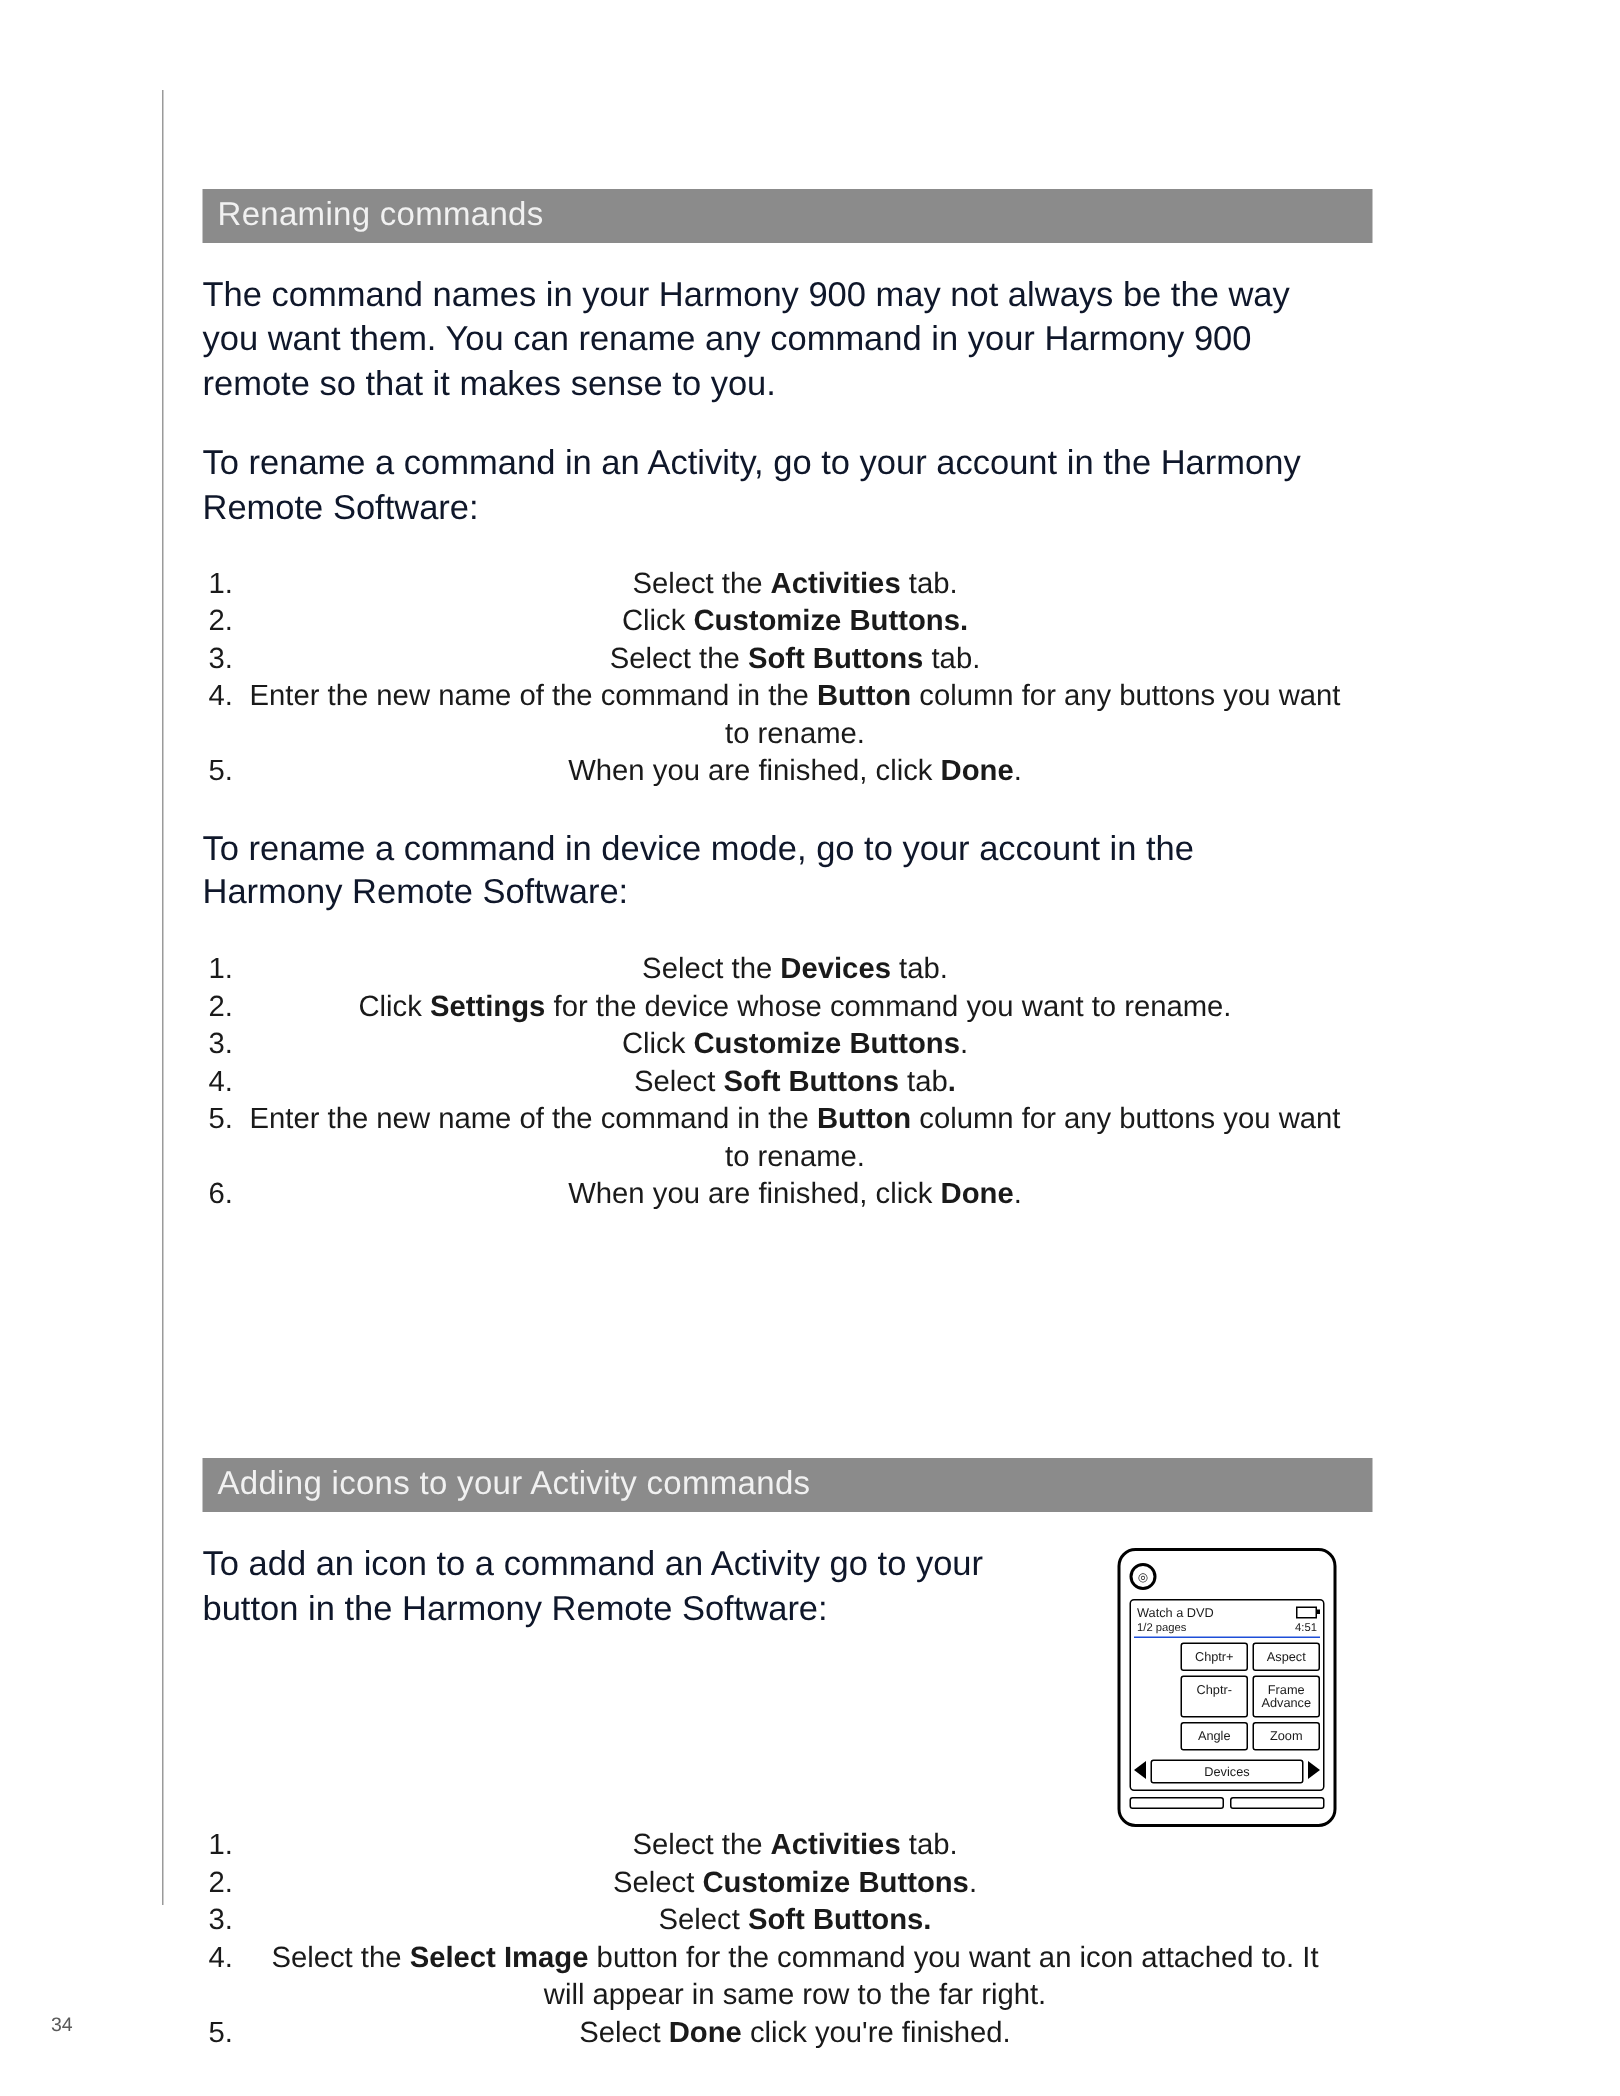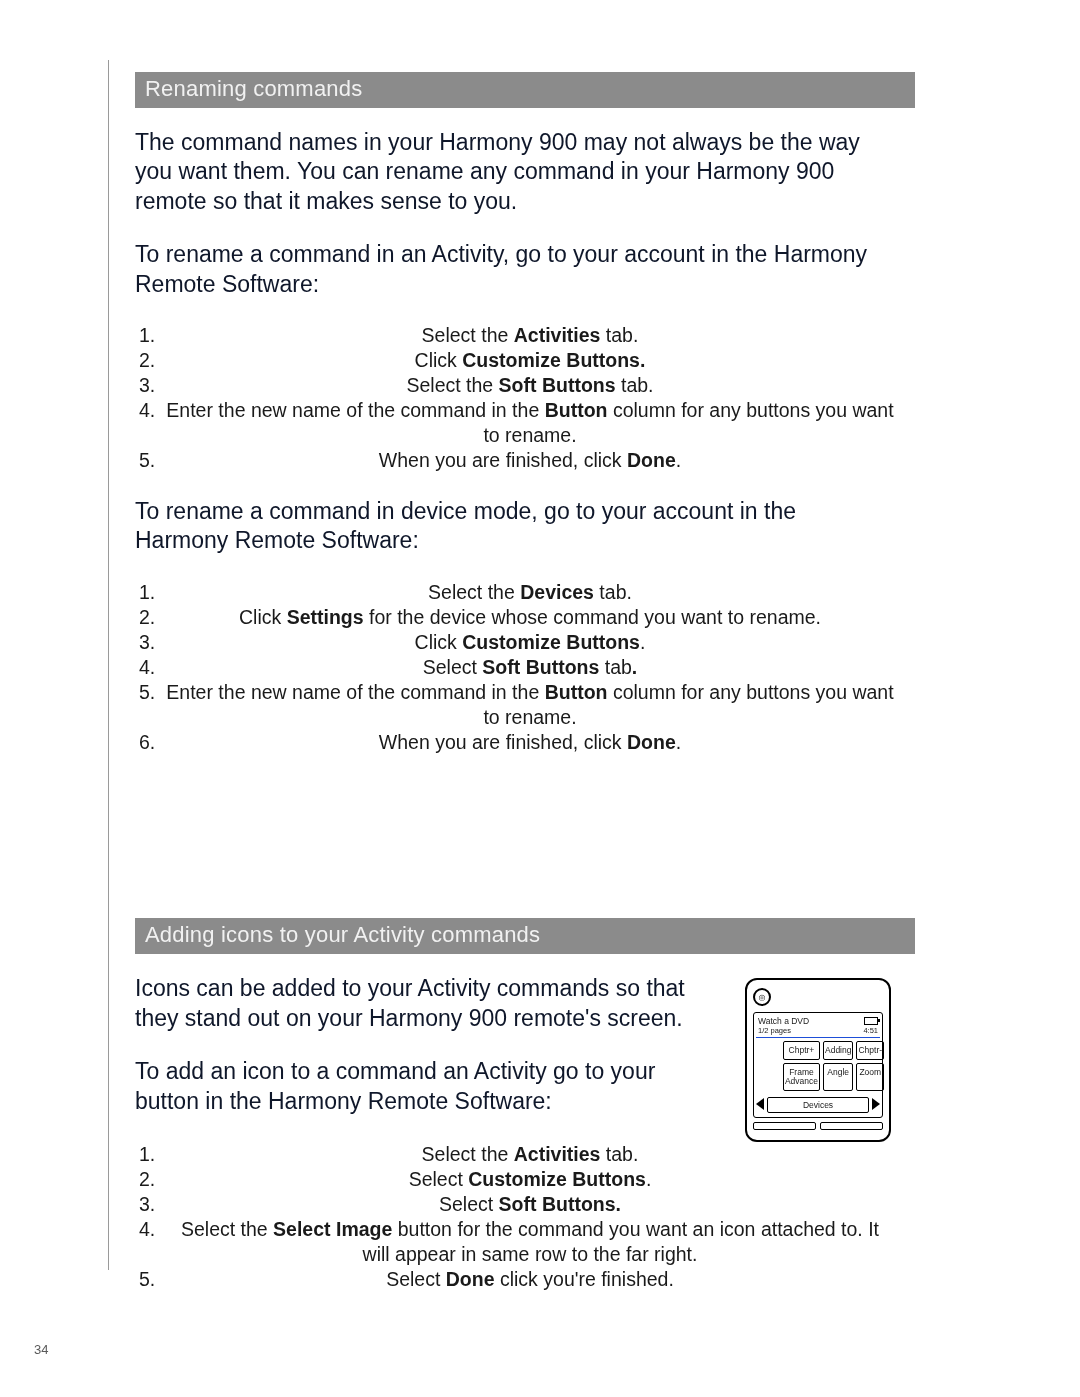--- a/index.html
+++ b/index.html
@@ -7,21 +7,21 @@
     padding: 0;
     background: #ffffff;
     font-family: "Segoe UI", "Helvetica Neue", Arial, sans-serif;
     color: #1a1a1a;
     width: 1080px;
   }
   .page {
     box-sizing: border-box;
     width: 1080px;
     min-height: 1397px;
-    padding: 42px 0 0 0;
+    padding: 96px 0 0 0;
     position: relative;
   }
   .vrule {
     position: absolute;
     left: 108px;
     top: 60px;
     width: 0;
     height: 1210px; 
     border-left: 1px solid #9a9a9a;
   }
@@ -109,21 +109,21 @@
   .batt::after{content:"";position:absolute;right:-3px;top:1px;width:2px;height:3px;background:#000;}
   .screen-sub {
     display:flex;justify-content:space-between;
     font-size: 7.5px;
     padding: 0 2px 2px 2px;
     border-bottom:1px solid #1d4ed8;
     margin-bottom:3px;
   }
   .grid2 {
     display:grid;
-    grid-template-columns: 1fr 1fr 1fr;
+    grid-template-columns: 1fr 1fr;
     gap:3px;
     margin-left:31px;
   }
   .cell {
     border:1.5px solid #000;
     border-radius:2px;
     font-size:8.5px;
     text-align:center;
     padding:4px 1px;
     line-height:1.05;
@@ -210,41 +210,40 @@
         <span>When you are finished, click </span><span class="bold">Done</span><span>.</span>
       </div>
     </div>
 
     <div class="spacer-lg"></div>
 
     <div class="section-bar">Adding icons to your Activity commands</div>
 
     <div class="two-col">
       <div class="left">
-        <p class="body">Icons can be added to your Activity commands so that they stand out on your Harmony 900 remote's screen.</p>
         <p class="body">To add an icon to a command an Activity go to your button in the Harmony Remote Software:</p>
       </div>
       <div class="right">
 
         <div class="remote">
           <div class="home-icon">◎</div>
           <div class="screen">
             <div class="screen-top">
               <span>Watch a DVD</span>
               <span class="batt"></span>
             </div>
             <div class="screen-sub">
               <span>1/2 pages</span>
               <span>4:51</span>
             </div>
             <div class="arrow-row" style="gap:3px;">
               <div style="flex:1">
                 <div class="grid2">
                   <div class="cell">Chptr+</div>
-                  <div class="cell">Adding</div>
+                  <div class="cell">Aspect</div>
                   <div class="cell">Chptr-</div>
                   <div class="cell">Frame Advance</div>
                   <div class="cell">Angle</div>
                   <div class="cell">Zoom</div>
                 </div>
               </div>
             </div>
             <div style="display:flex;align-items:center;gap:3px;margin-top:3px;">
               <div class="tri-l"></div>
               <div class="devices-btn" style="flex:1">Devices</div>

